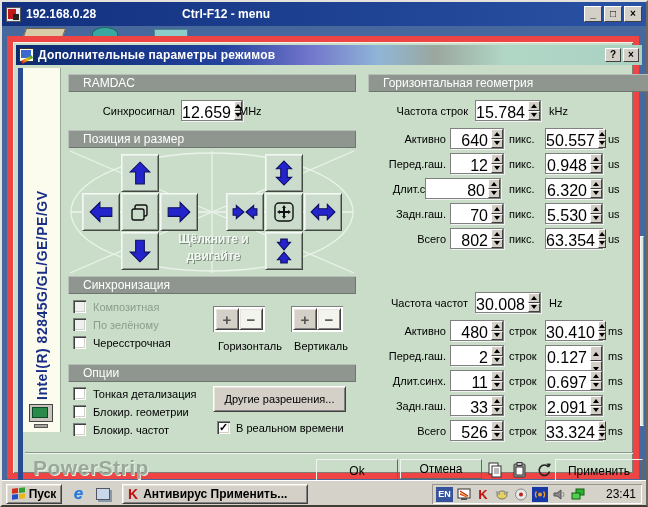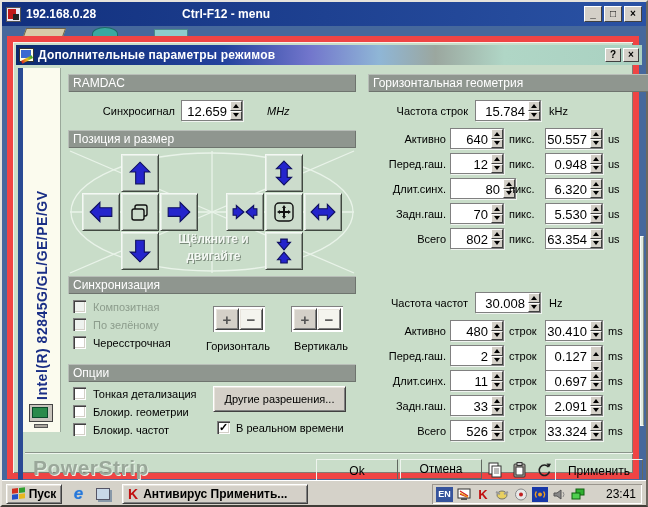--- a/index.html
+++ b/index.html
@@ -49,32 +49,32 @@
             border-right:1px solid #9aa89a; display:flex; flex-direction:column; align-items:center; }
   #banner .btxt { flex:1; writing-mode:vertical-rl; transform:rotate(180deg); color:#1a2f86;
                   font-weight:bold; font-size:14px; letter-spacing:.5px; padding-top:4px; }
   .crt-ico { width:28px; height:24px; position:relative; margin-bottom:4px; }
   .crt-ico .tube { position:absolute; left:1px; top:0; width:24px; height:18px; background:#c8c4bc; border:1px solid #444; }
   .crt-ico .scr { position:absolute; left:4px; top:3px; width:16px; height:11px; background:#2a8a4a;
                   box-shadow: inset 0 0 0 1px #0a4a2a; }
   .crt-ico .base { position:absolute; left:6px; bottom:0; width:14px; height:4px; background:#a8a49c; border:1px solid #555; }
 
   
-  .sec-hdr { background:#8f968f; color:#fff; font-size:12px; padding-left:5px; display:flex; align-items:center;
+  .sec-hdr { background:#8f968f; color:#fff; font-size:12px; padding-left:15px; display:flex; align-items:center;
              box-shadow: inset 1px 1px 0 #b8beb8, inset -1px -1px 0 #6e746e; }
 
   
   .lbl { font-size:11px; color:#000; white-space:nowrap; }
   .lbl.dis { color:#8c9c8c; }
   .r { text-align:right; }
 
   
   .spin { display:flex; background:#fff; border:1px solid #808080;
           box-shadow: inset 1px 1px 0 #404040, 1px 1px 0 #f0f4f0; }
-  .spin .val { flex:1; font-size:13px; text-align:right; padding:3px 3px 0 0; color:#000; background:#fff; }
+  .spin .val { flex:1; font-size:16px; text-align:right; padding:3px 3px 0 0; color:#000; background:#fff; }
   .spin .btns { width:12px; display:flex; flex-direction:column; }
   .sb { flex:1; background:#d4d0c8; border:1px solid; border-color:#fff #404040 #404040 #fff;
         display:flex; align-items:center; justify-content:center; }
   .tri-up { width:0; height:0; border-left:3px solid transparent; border-right:3px solid transparent; border-bottom:4px solid #000; }
   .tri-dn { width:0; height:0; border-left:3px solid transparent; border-right:3px solid transparent; border-top:4px solid #000; }
 
   
   .cb { width:13px; height:13px; background:#fff;
         box-shadow: inset 1px 1px 0 #808080, inset 2px 2px 0 #404040, inset -1px -1px 0 #fff, inset -2px -2px 0 #d4d0c8;
         display:flex; align-items:center; justify-content:center; font-size:11px; font-weight:bold; color:#000; }
@@ -174,21 +174,21 @@
       <span class="val">12.659</span>
       <span class="btns">
           <span class="sb">
             <i class="tri-up"></i>
           </span>
           <span class="sb">
             <i class="tri-dn"></i>
           </span>
         </span>
     </div>
-    <div class="abs lbl" style="left:254px;top:63px;font-style:italic;">MHz</div>
+    <div class="abs lbl" style="left:226px;top:63px;">MHz</div>
 
     <div class="abs sec-hdr" style="left:55px;top:88px;width:288px;height:18px;">Позиция и размер</div>
     <div class="abs sec-hdr" style="left:55px;top:234px;width:288px;height:18px;">Синхронизация</div>
 
     <div class="abs" id="pos-graphic" style="left:55px;top:107px;width:288px;height:126px;">
       <svg width="288" height="126" style="position:absolute;left:0;top:0;">
         <ellipse cx="144" cy="63" rx="141" ry="59" fill="none" stroke="#e9f3e9" stroke-width="1.3"></ellipse>
         <line x1="2" y1="2" x2="286" y2="124" stroke="#e9f3e9" stroke-width="1.3"></line>
         <line x1="286" y1="2" x2="2" y2="124" stroke="#e9f3e9" stroke-width="1.3"></line>
         <line x1="144" y1="2" x2="144" y2="124" stroke="#e9f3e9" stroke-width="1.3"></line>
@@ -260,21 +260,21 @@
     <span class="abs lbl" style="left:80px;top:295px;">Чересстрочная</span>
 
     <span class="abs pm" style="left:200px;top:264px;">
       <span class="pmb btn3d">+</span>
       <span class="pmb btn3d minus">−</span>
     </span>
     <span class="abs pm" style="left:278px;top:264px;">
       <span class="pmb btn3d">+</span>
       <span class="pmb btn3d minus">−</span>
     </span>
-    <span class="abs lbl" style="left:193px;top:298px;width:76px;text-align:left;">Горизонталь</span>
+    <span class="abs lbl" style="left:193px;top:298px;width:76px;text-align:right;">Горизонталь</span>
     <span class="abs lbl" style="left:274px;top:298px;width:68px;text-align:center;">Вертикаль</span>
 
     <div class="abs sec-hdr" style="left:55px;top:322px;width:288px;height:18px;">Опции</div>
     <span class="abs cb" style="left:60px;top:345px;"></span>
     <span class="abs lbl" style="left:80px;top:346px;">Тонкая детализация</span>
     <span class="abs cb" style="left:60px;top:363px;"></span>
     <span class="abs lbl" style="left:80px;top:364px;">Блокир. геометрии</span>
     <span class="abs cb" style="left:60px;top:381px;"></span>
     <span class="abs lbl" style="left:80px;top:382px;">Блокир. частот</span>
     <div class="abs btn3d" style="left:200px;top:344px;width:133px;height:26px;">Другие разрешения...</div>
@@ -344,21 +344,21 @@
             <i class="tri-up"></i>
           </span>
           <span class="sb">
             <i class="tri-dn"></i>
           </span>
         </span>
       </div>
     <span class="abs lbl" style="left:595px;top:116px;">us</span>
 
     <span class="abs lbl r" style="left:355px;top:141px;width:78px;">Длит.синх.</span>
-    <div class="abs spin" style="left:437px;top:136px;width:66px;height:21px;">
+    <div class="abs spin" style="left:412px;top:136px;width:76px;height:21px;">
         <span class="val">80</span>
         <span class="btns">
           <span class="sb">
             <i class="tri-up"></i>
           </span>
           <span class="sb">
             <i class="tri-dn"></i>
           </span>
         </span>
       </div>

